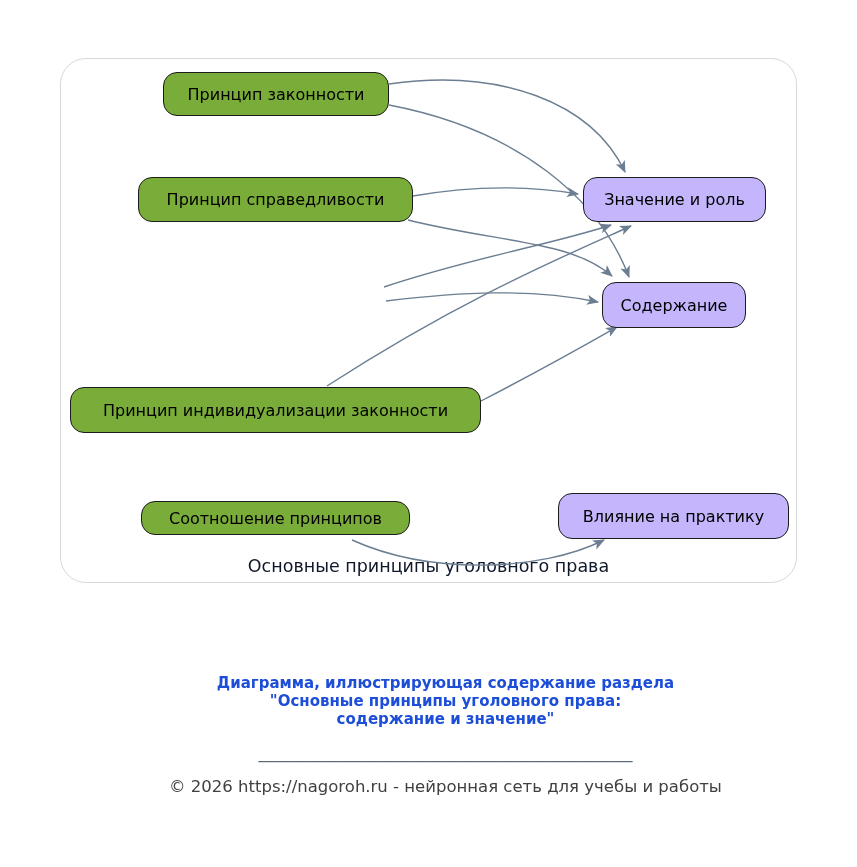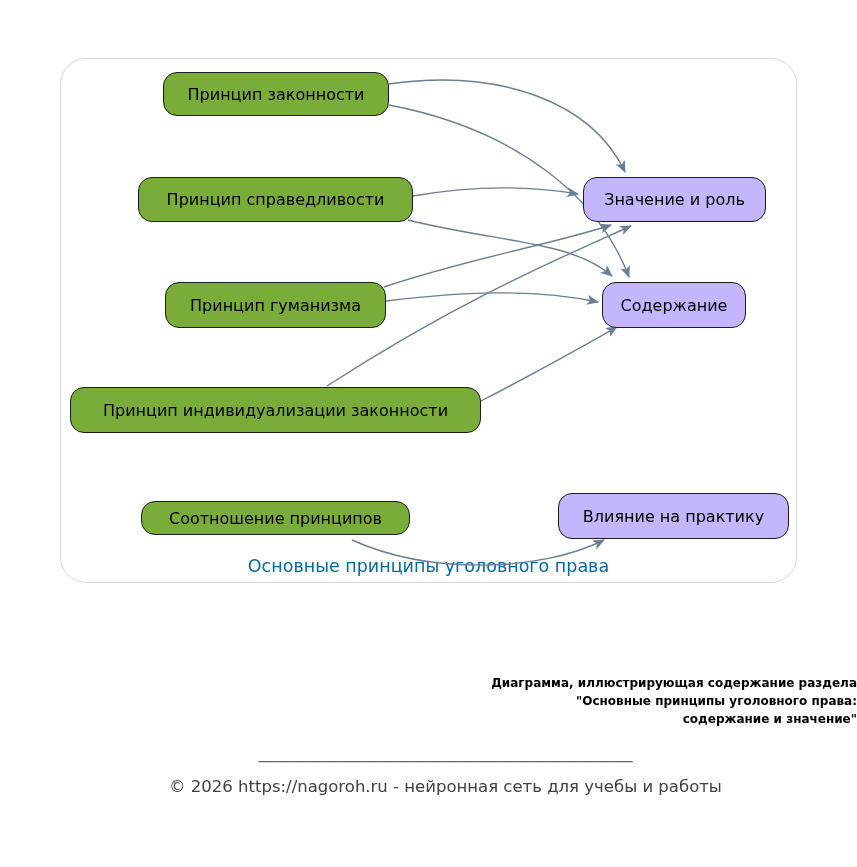--- a/index.html
+++ b/index.html
@@ -52,38 +52,37 @@
   .n-soderzhanie      { left: 541px; top: 223px; width: 144px; height: 46px; }
   .n-vliyanie         { left: 497px; top: 434px; width: 231px; height: 46px; }
 
   .diagram-caption {
     position: absolute;
     left: 0; right: 0;
     bottom: 6px;
     z-index: 2;
     text-align: center;
     font-size: 17.5px;
-    color: #0369a1;
+    color: #0f172a;
   }
 
   
   .footer {
     position: absolute;
     left: 0; right: 0;
     top: 674px;
     text-align: center;
     padding-left: 34px;
     color: #5b6b7c;
   }
   .footer-title {
     font-weight: bold;
-    font-size: 12px;
+    font-size: 15px;
     line-height: 18px;
-    color: #000000;
-    text-align: right;
+    color: #1d4ed8;
   }
   .footer-divider {
     margin-top: 14px;
     font-size: 17px;
     color: #5b6b7c;
     white-space: nowrap;
     letter-spacing: 0;
   }
   .footer-copyright {
     margin-top: 15px;
@@ -117,23 +116,20 @@
         <path d="M352,540 C430,575 540,572 604,540" marker-end="url(#arrow)"></path>
       </g>
     </svg>
 
     <div class="node green n-zakonnost">
       <span>Принцип законности</span>
     </div>
     <div class="node green n-spravedlivost">
       <span>Принцип справедливости</span>
     </div>
-    <div class="node green n-gumanizm">
-      <span>Принцип гуманизма</span>
-    </div>
     <div class="node green n-individualizacia">
       <span>Принцип индивидуализации законности</span>
     </div>
     <div class="node green n-sootnoshenie">
       <span>Соотношение принципов</span>
     </div>
     <div class="node purple n-znachenie">
       <span>Значение и роль</span>
     </div>
     <div class="node purple n-soderzhanie">

